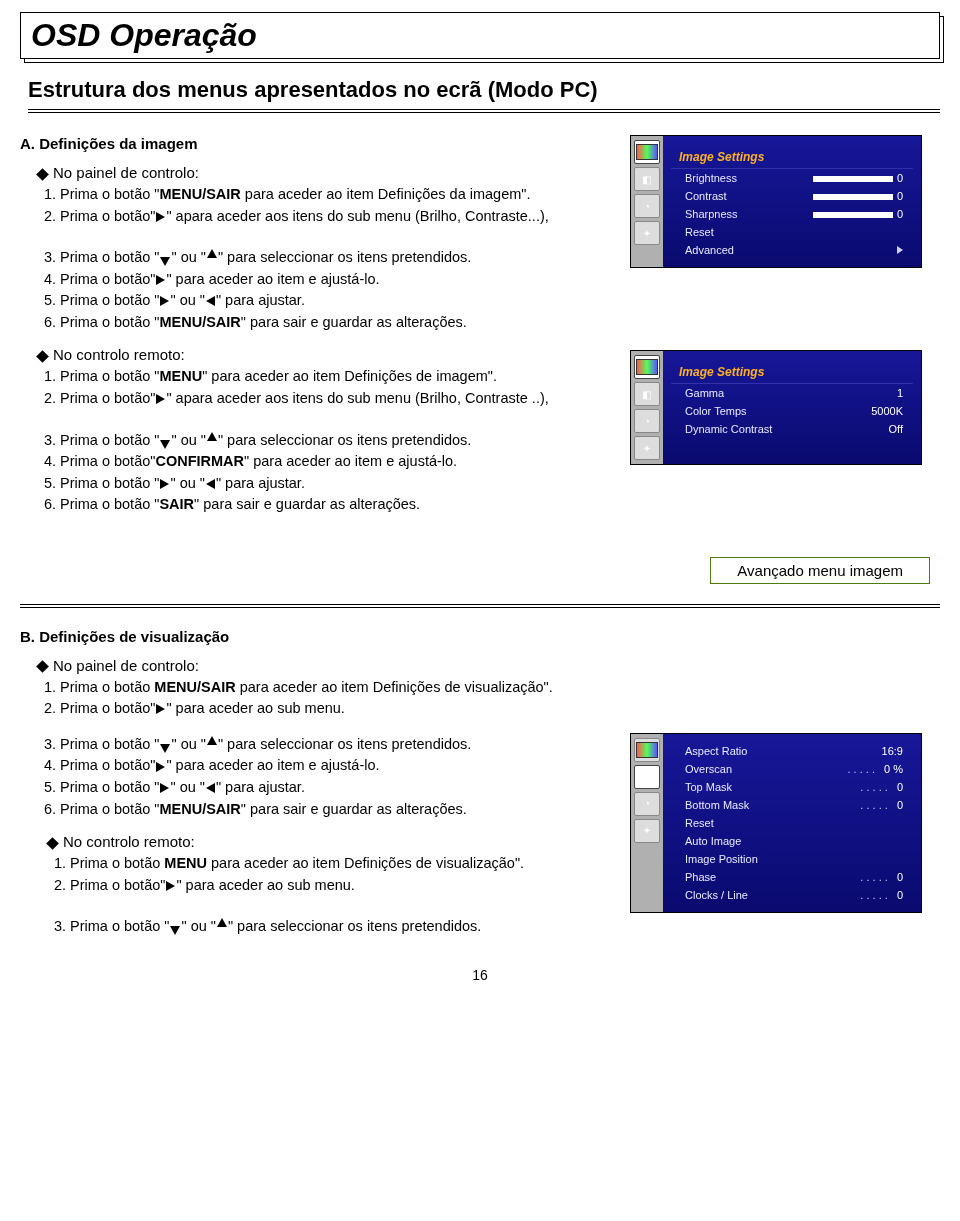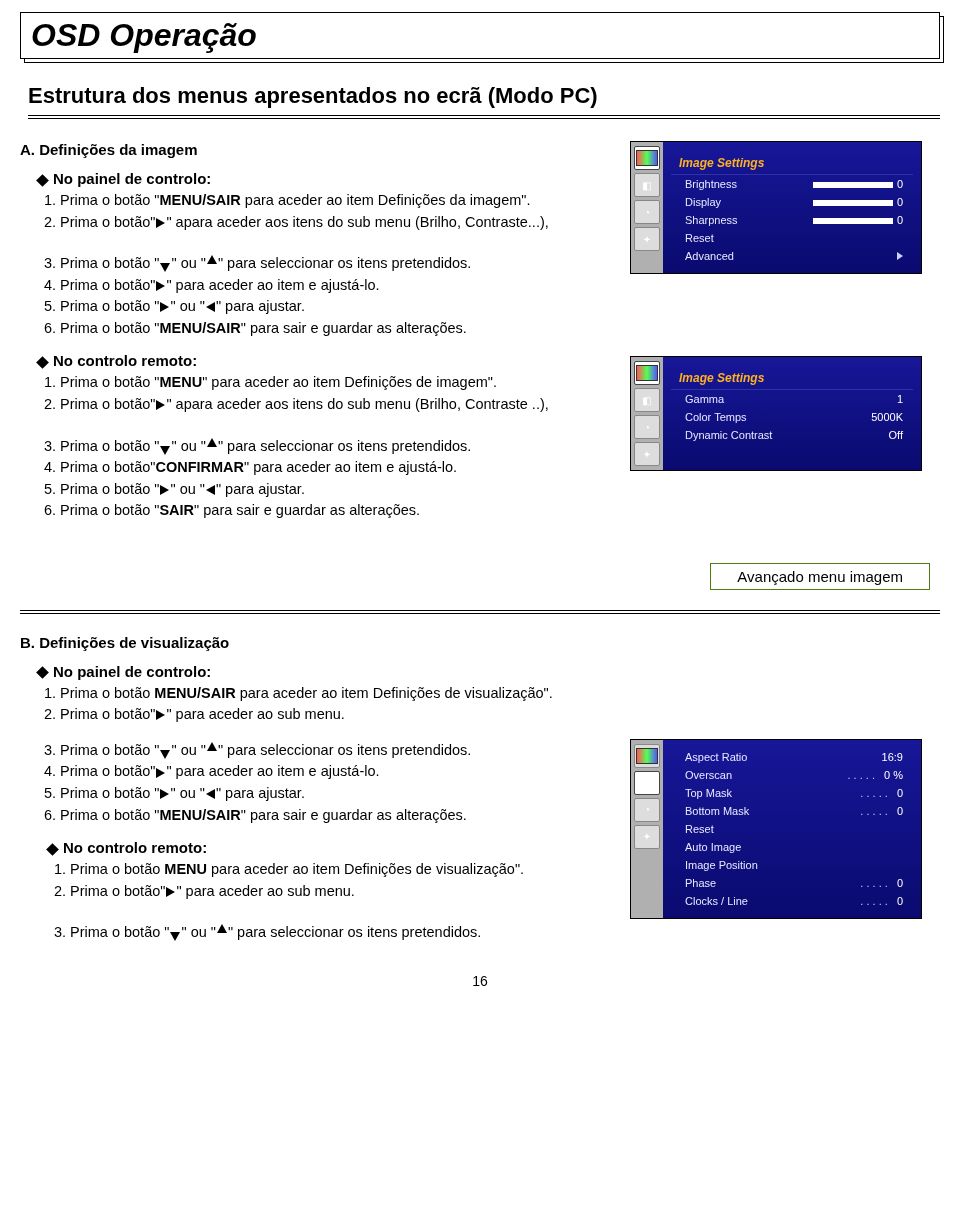--- a/index.html
+++ b/index.html
@@ -7,35 +7,35 @@
     margin: 0;
     padding: 12px 20px 20px 20px;
     width: 920px;
     font-size: 14px;
     color: #000;
   }
   .title-box {
     border: 1px solid #000;
     box-shadow: 4px 4px 0 -1px #fff, 4px 4px 0 0 #000;
     padding: 4px 10px;
-    margin-bottom: 24px;
+    margin-bottom: 18px;
   }
   .title-box h1 { margin: 0; font-size: 32px; font-style: italic; font-weight: bold; }
   h2.subtitle {
     font-size: 22px;
     font-weight: bold;
     margin: 0 0 22px 8px;
     border-bottom: 4px double #000;
     padding-bottom: 6px;
   }
   .columns { display: flex; gap: 18px; }
   .left-col { flex: 1; }
   .right-col { width: 310px; }
   h3.section-h { font-size: 15px; margin: 0 0 12px 0; }
-  .diamond-line { margin: 4px 0 4px 18px; font-weight: bold; font-size: 15px; }
+  .diamond-line { margin: 4px 0 4px 18px; font-weight: normal; font-size: 15px; }
   .diamond { display:inline-block; transform: rotate(45deg); width:9px; height:9px; background:#000; margin-right:6px; vertical-align: middle;}
   ol.steps { margin: 2px 0 14px 40px; padding: 0; font-size: 14.5px; }
   ol.steps li { margin: 2px 0; line-height: 1.35; }
   .tri {
     display:inline-block;
     vertical-align: middle;
     margin: 0 1px;
   }
   .tri-right { width:0;height:0;border-top:5px solid transparent;border-bottom:5px solid transparent;border-left:9px solid #000;}
   .tri-left  { width:0;height:0;border-top:5px solid transparent;border-bottom:5px solid transparent;border-right:9px solid #000;}
@@ -130,21 +130,21 @@
           <div class="sidebar-icon">✦</div>
         </div>
         <div class="osd-content">
           <div class="osd-header">Image Settings</div>
           <div id="osd1-rows">
               <div class="osd-row">
                 <span class="label">Brightness</span>
                 <span><span class="slider"></span><span class="val">0</span></span>
               </div>
               <div class="osd-row">
-                <span class="label">Display</span>
+                <span class="label">Contrast</span>
                 <span><span class="slider"></span><span class="val">0</span></span>
               </div>
               <div class="osd-row">
                 <span class="label">Sharpness</span>
                 <span><span class="slider"></span><span class="val">0</span></span>
               </div>
               <div class="osd-row">
                 <span class="label">Reset</span>
                 <span><span class="val"></span></span>
               </div>

